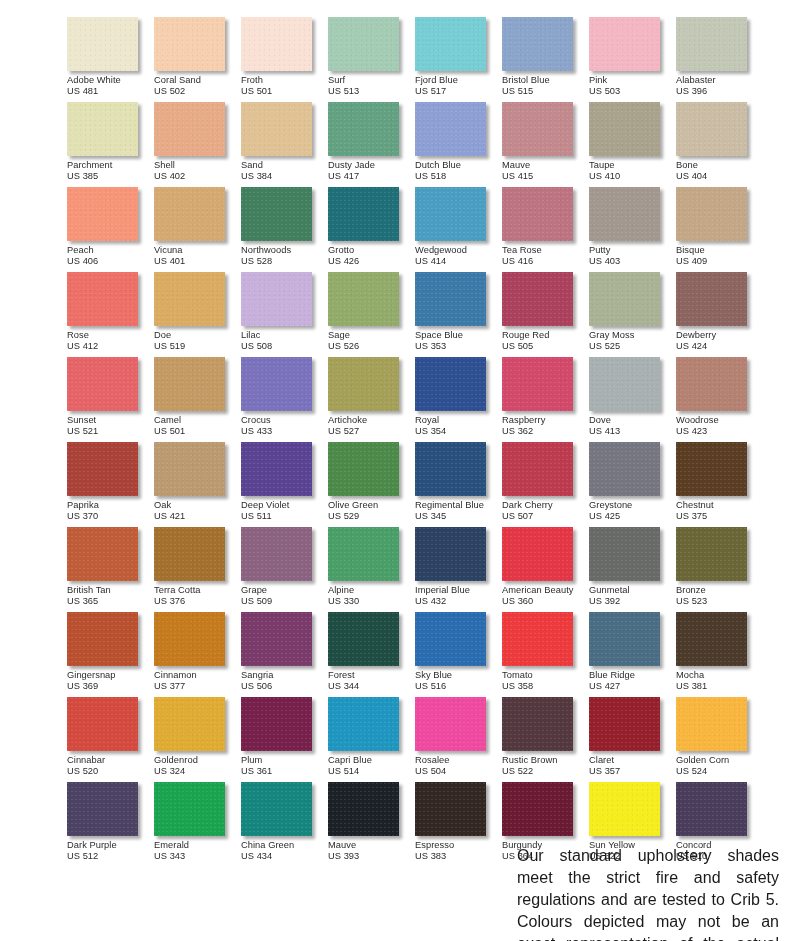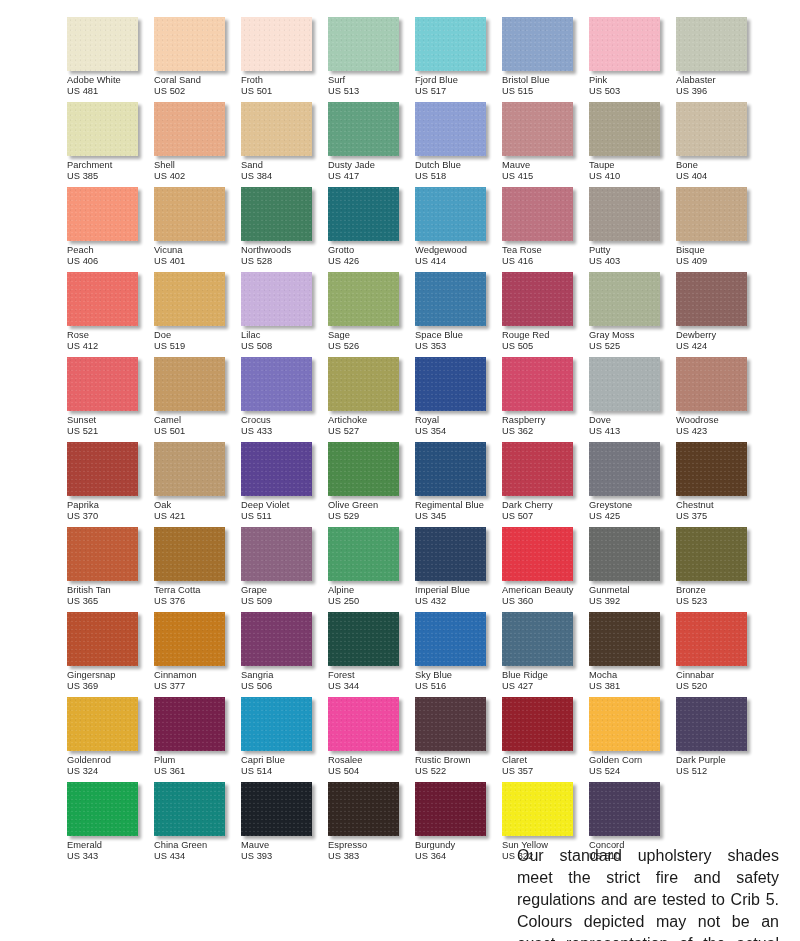--- a/index.html
+++ b/index.html
@@ -435,21 +435,21 @@
         <div class="chip" style="background: rgb(139, 99, 129);"></div>
         <div class="labels">
           <span class="cname">Grape</span>
           <span class="ccode">US 509</span>
         </div>
       </div>
       <div class="cell">
         <div class="chip" style="background: rgb(74, 158, 104);"></div>
         <div class="labels">
           <span class="cname">Alpine</span>
-          <span class="ccode">US 250</span>
+          <span class="ccode">US 330</span>
         </div>
       </div>
       <div class="cell">
         <div class="chip" style="background: rgb(43, 66, 99);"></div>
         <div class="labels">
           <span class="cname">Imperial Blue</span>
           <span class="ccode">US 432</span>
         </div>
       </div>
       <div class="cell">
@@ -499,20 +499,27 @@
         <div class="labels">
           <span class="cname">Forest</span>
           <span class="ccode">US 344</span>
         </div>
       </div>
       <div class="cell">
         <div class="chip" style="background: rgb(42, 108, 176);"></div>
         <div class="labels">
           <span class="cname">Sky Blue</span>
           <span class="ccode">US 516</span>
+        </div>
+      </div>
+      <div class="cell">
+        <div class="chip" style="background: rgb(237, 59, 61);"></div>
+        <div class="labels">
+          <span class="cname">Tomato</span>
+          <span class="ccode">US 358</span>
         </div>
       </div>
       <div class="cell">
         <div class="chip" style="background: rgb(74, 108, 132);"></div>
         <div class="labels">
           <span class="cname">Blue Ridge</span>
           <span class="ccode">US 427</span>
         </div>
       </div>
       <div class="cell">

